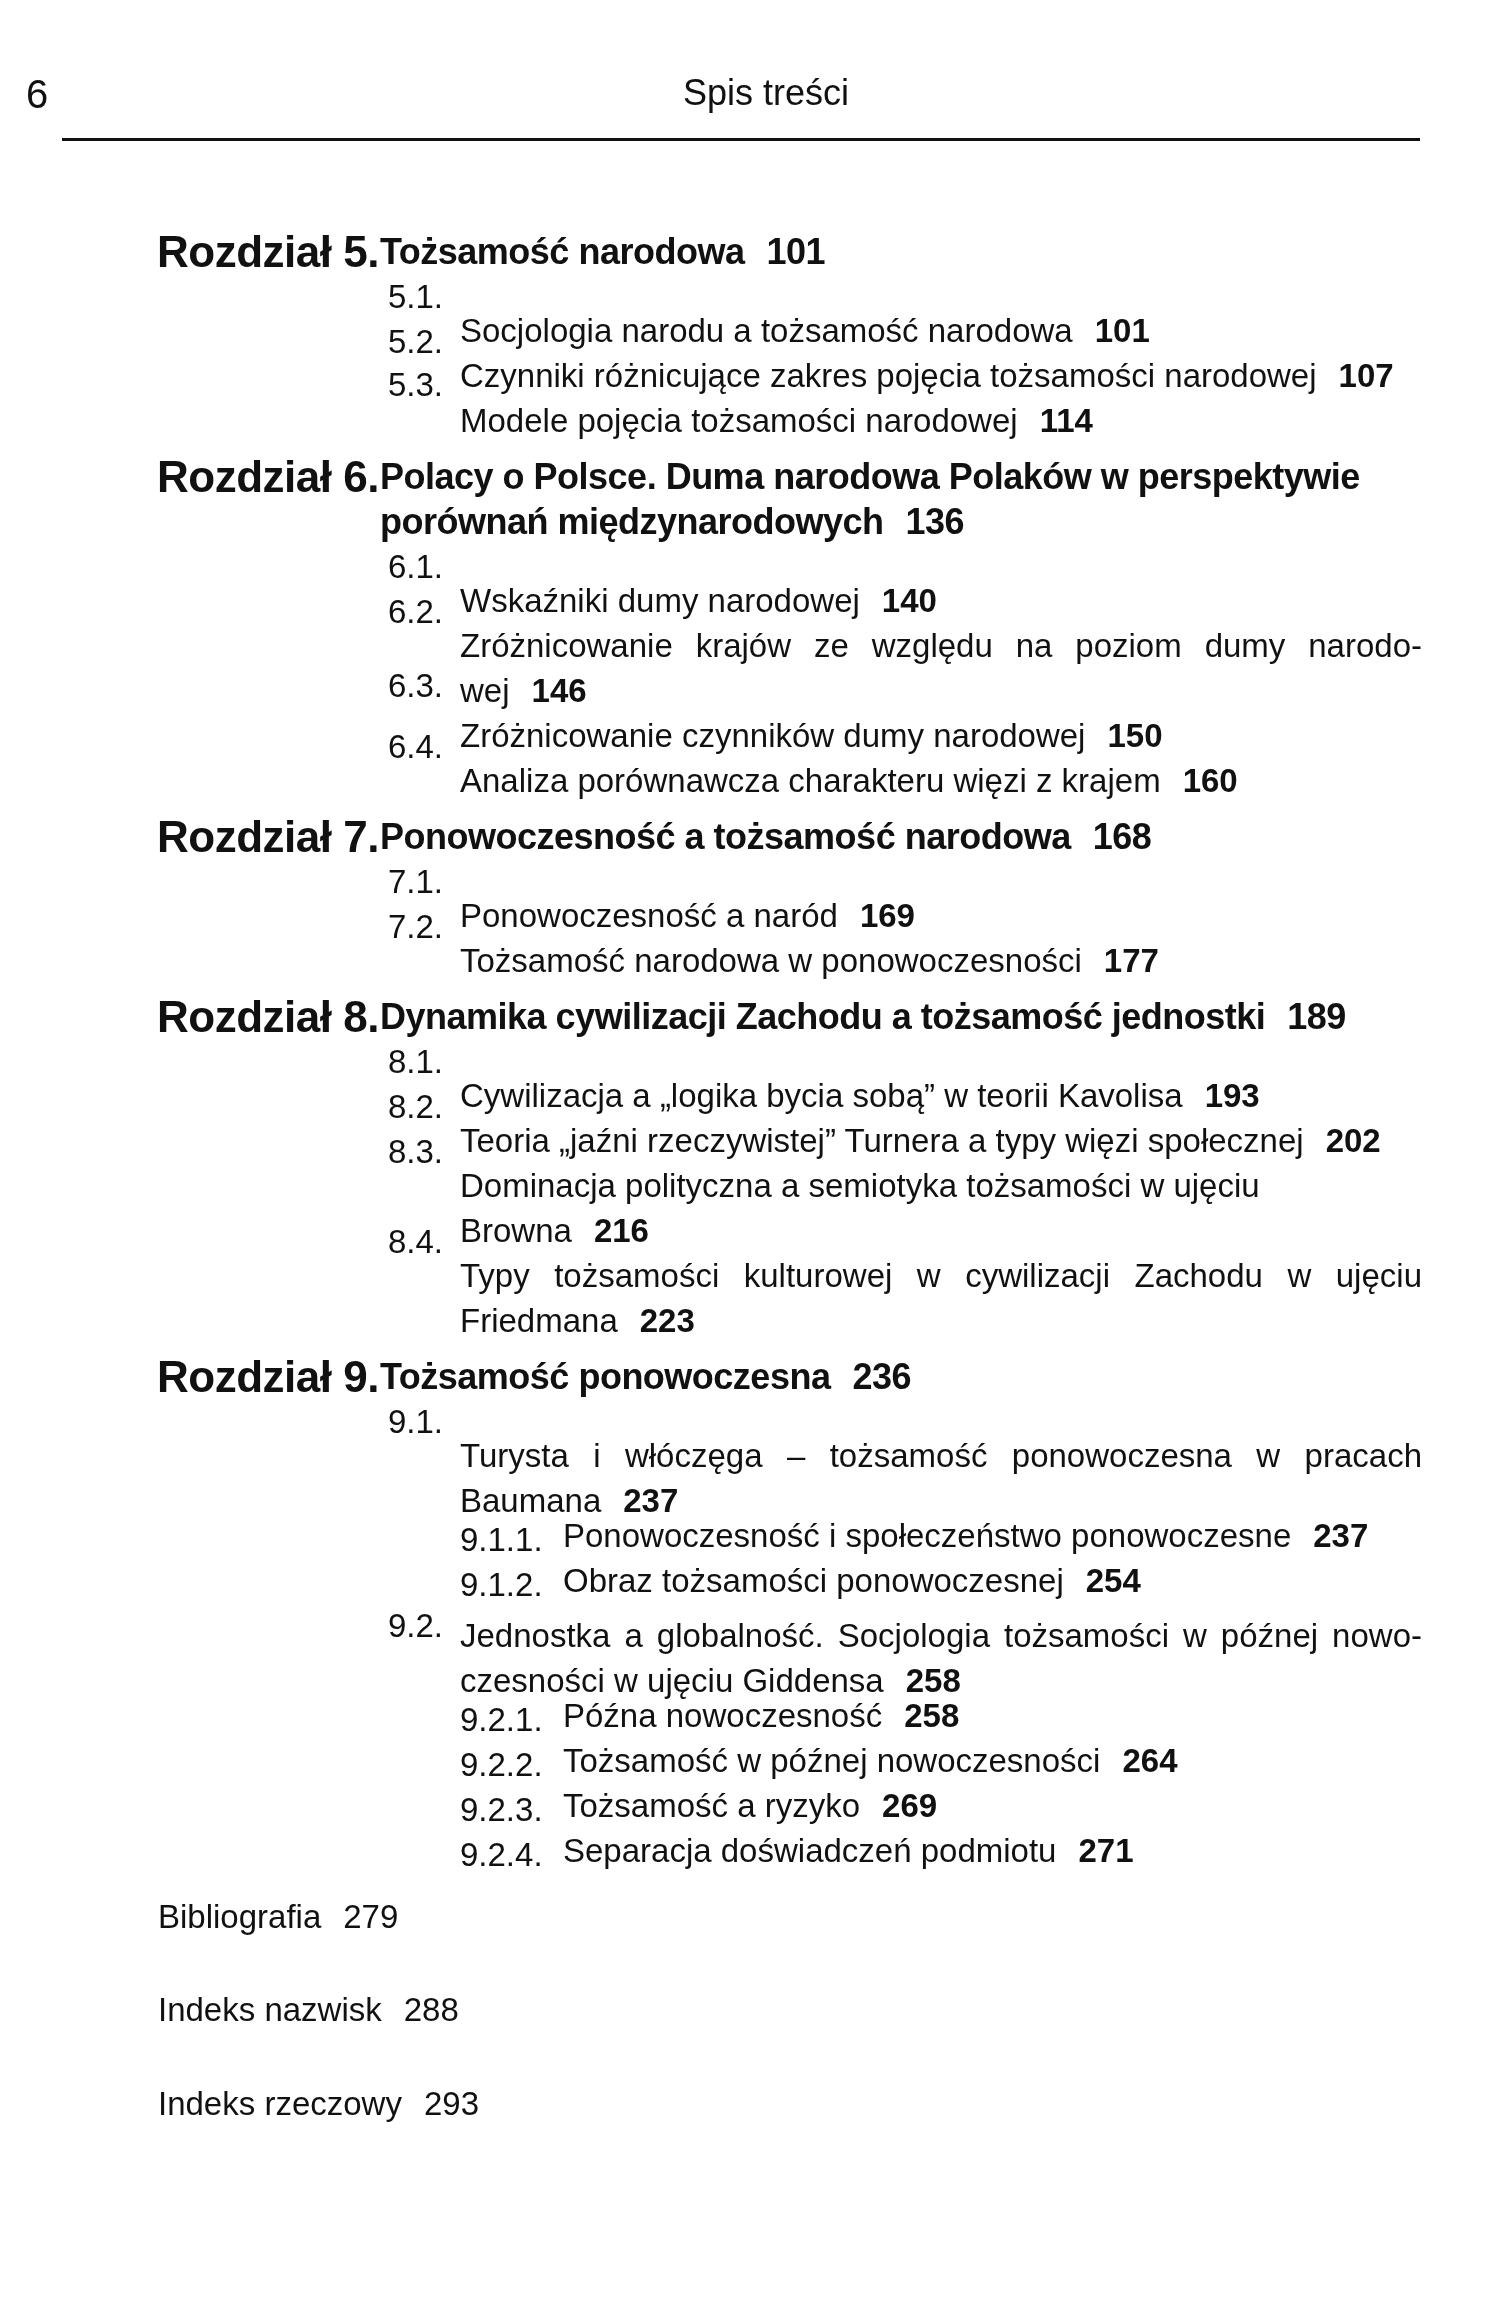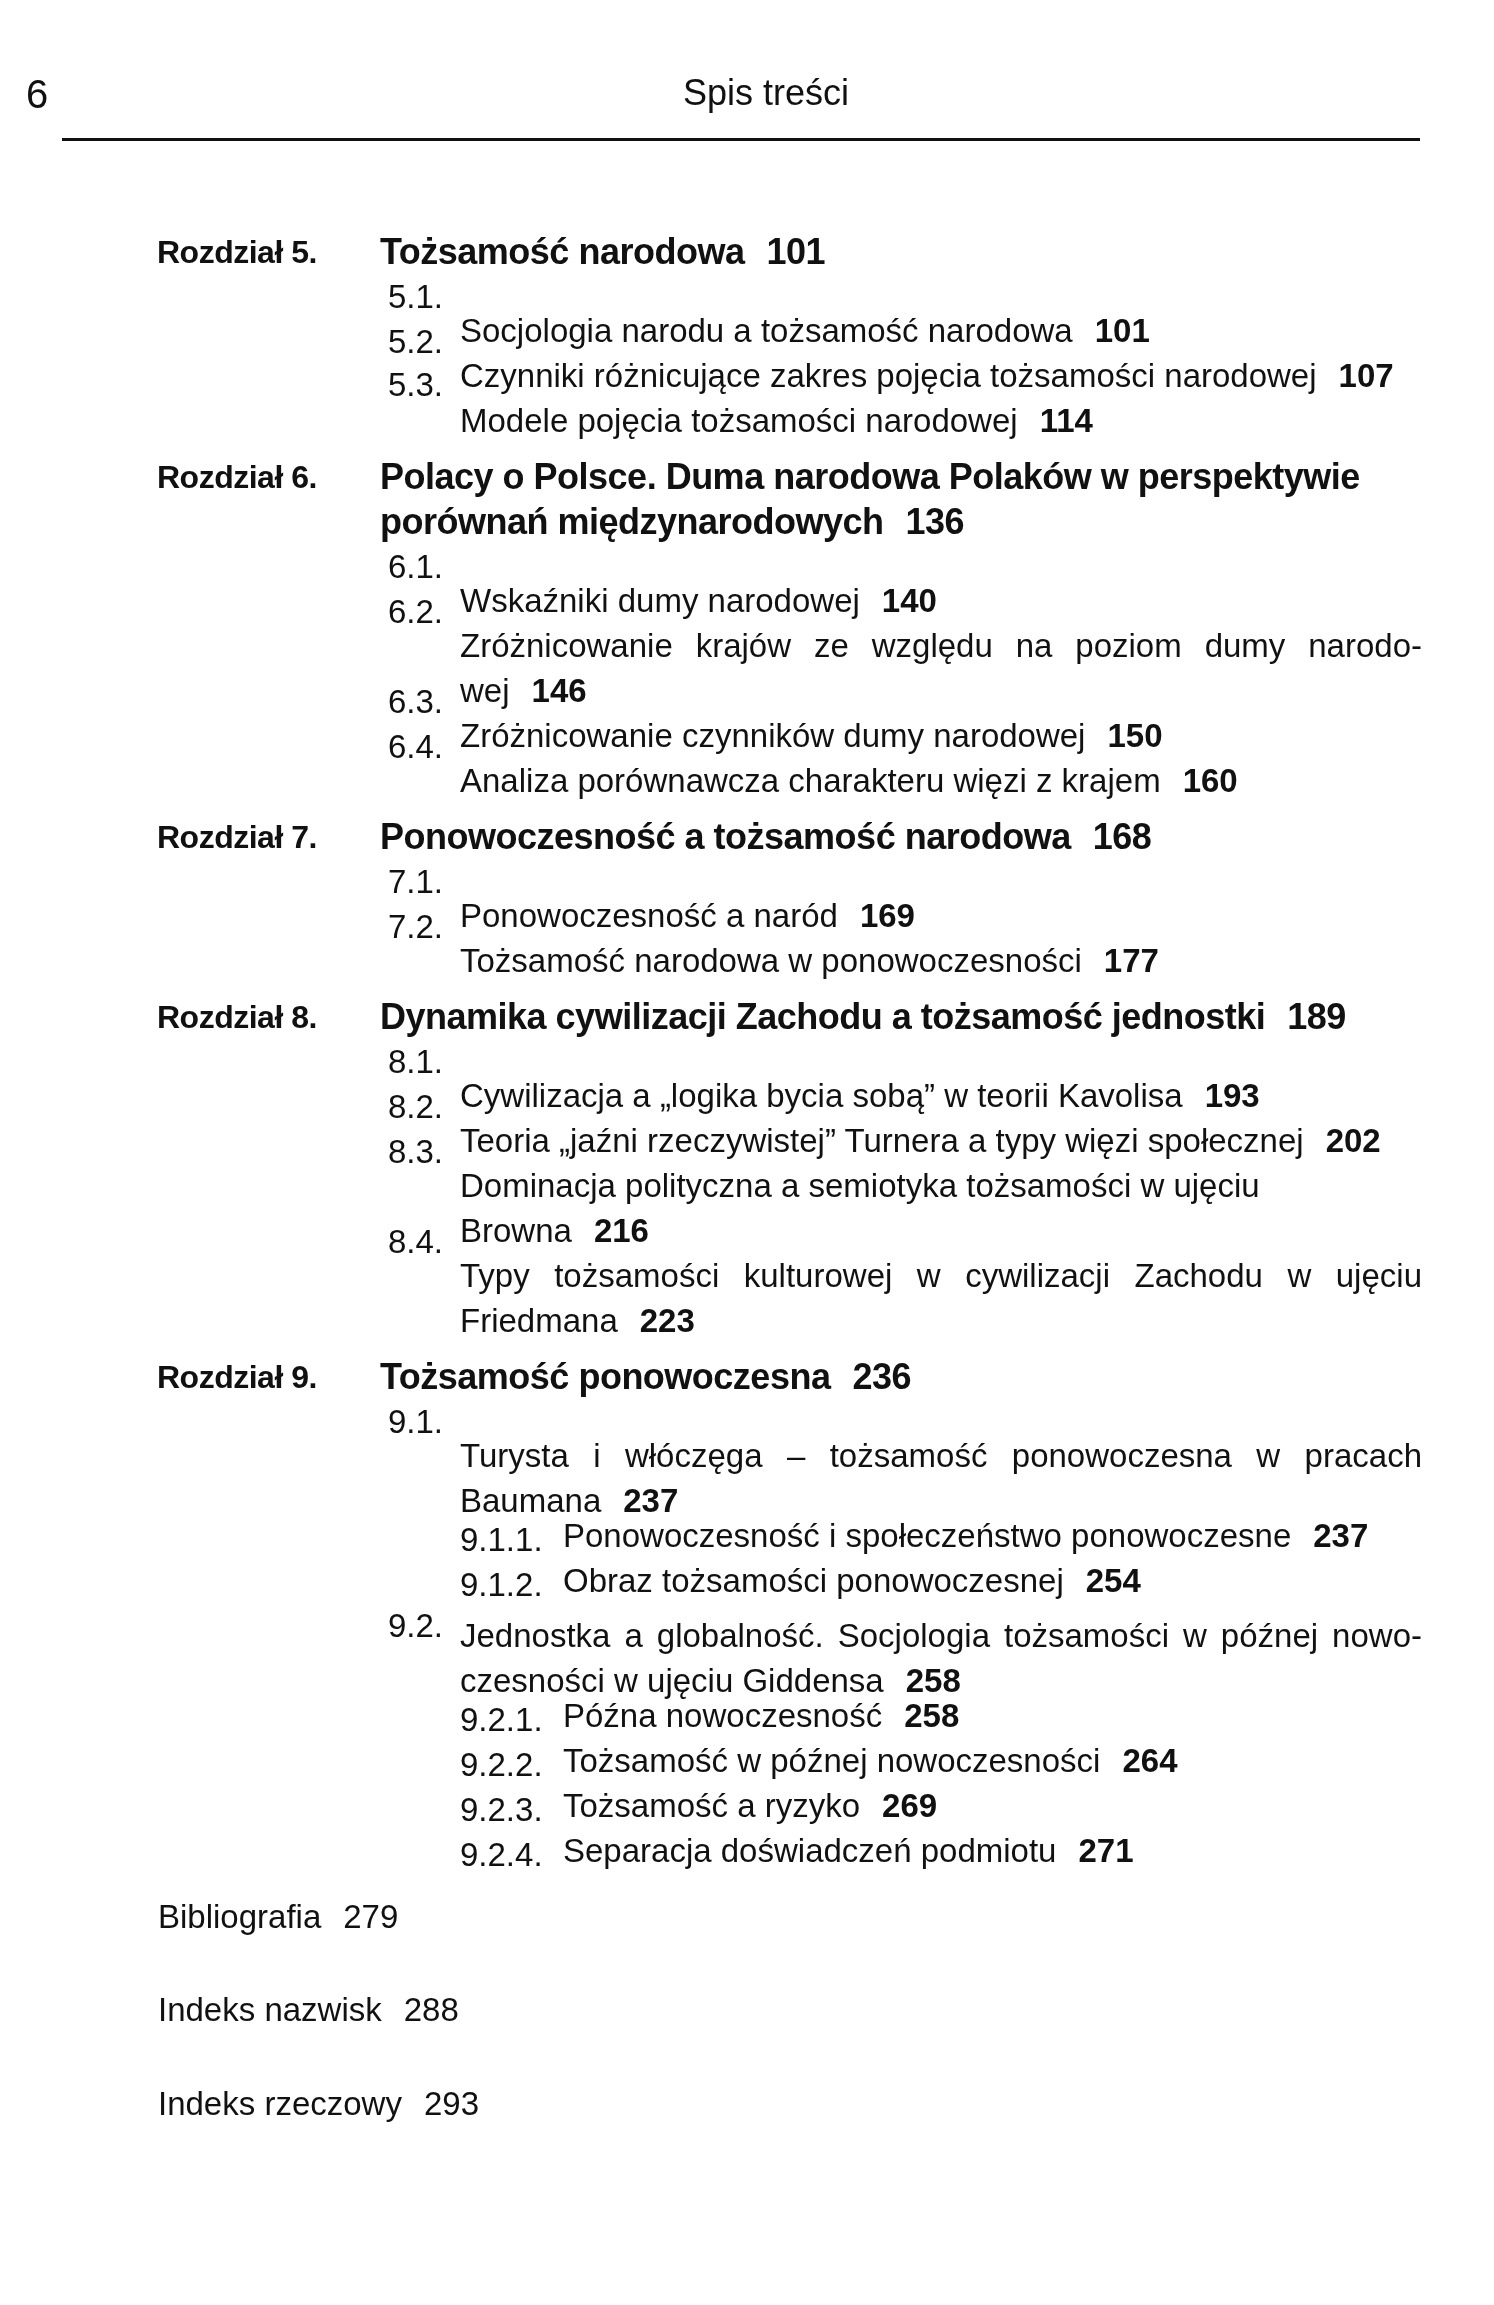--- a/index.html
+++ b/index.html
@@ -2,21 +2,21 @@
 <html><head>
 <meta charset="utf-8">
 <style>
   html, body { margin: 0; padding: 0; background: #ffffff; }
   body { width: 1494px; height: 2305px; position: relative; overflow: hidden;
          font-family: "Liberation Sans", "DejaVu Sans", sans-serif; color: #111; }
   .page-number { position: absolute; left: 26px; top: 72px; font-size: 40px; }
   .running-title { position: absolute; left: 0; width: 1494px; top: 72px; text-align: center; font-size: 36px; padding-left: 19px; }
   .rule { position: absolute; left: 62px; width: 1358px; top: 138px; height: 3px; background: #111; }
   .line { position: absolute; white-space: nowrap; font-size: 33px; line-height: 44px; }
-  .chap-label { left: 157px; font-size: 32px; font-weight: bold; letter-spacing: -0.5px; }
+  .chap-label { left: 157px; font-size: 44px; font-weight: bold; letter-spacing: -0.5px; }
   .chap-title { left: 380px; font-size: 36px; font-weight: bold; letter-spacing: -0.5px; }
   .sec-num { left: 388px; }
   .sec-text { left: 460px; margin-top: 34px; }
   .sub-num { left: 460px; margin-top: 28px; }
   .sub-text { left: 563px; margin-top: 24px; }
   .pg { font-weight: bold; margin-left: 22px; }
   .back { left: 158px; font-size: 33px; }
   .justify { width: 962px; text-align: justify; text-align-last: justify; }
 </style>
 </head>
@@ -39,21 +39,21 @@
 
 <div>
   <div class="line chap-label" style="top:455px">Rozdział 6.</div>
   <div class="line chap-title" style="top:455px">Polacy o Polsce. Duma narodowa Polaków w perspektywie</div>
   <div class="line chap-title" style="top:500px"><span>porównań międzynarodowych</span><span class="pg">136</span></div>
   <div class="line sec-num" style="top:545px">6.1.</div>
   <div class="line sec-text" style="top:545px"><span>Wskaźniki dumy narodowej</span><span class="pg">140</span></div>
   <div class="line sec-num" style="top:590px">6.2.</div>
   <div class="line sec-text justify" style="top:590px">Zróżnicowanie krajów ze względu na poziom dumy narodo-</div>
   <div class="line sec-text" style="top:635px"><span>wej</span><span class="pg">146</span></div>
-  <div class="line sec-num" style="top:680px">6.3.</div>
+  <div class="line sec-num" style="top:664px">6.3.</div>
   <div class="line sec-text" style="top:680px"><span>Zróżnicowanie czynników dumy narodowej</span><span class="pg">150</span></div>
   <div class="line sec-num" style="top:725px">6.4.</div>
   <div class="line sec-text" style="top:725px"><span>Analiza porównawcza charakteru więzi z krajem</span><span class="pg">160</span></div>
 </div>
 
 <div>
   <div class="line chap-label" style="top:815px">Rozdział 7.</div>
   <div class="line chap-title" style="top:815px"><span>Ponowoczesność a tożsamość narodowa</span><span class="pg">168</span></div>
   <div class="line sec-num" style="top:860px">7.1.</div>
   <div class="line sec-text" style="top:860px"><span>Ponowoczesność a naród</span><span class="pg">169</span></div>

